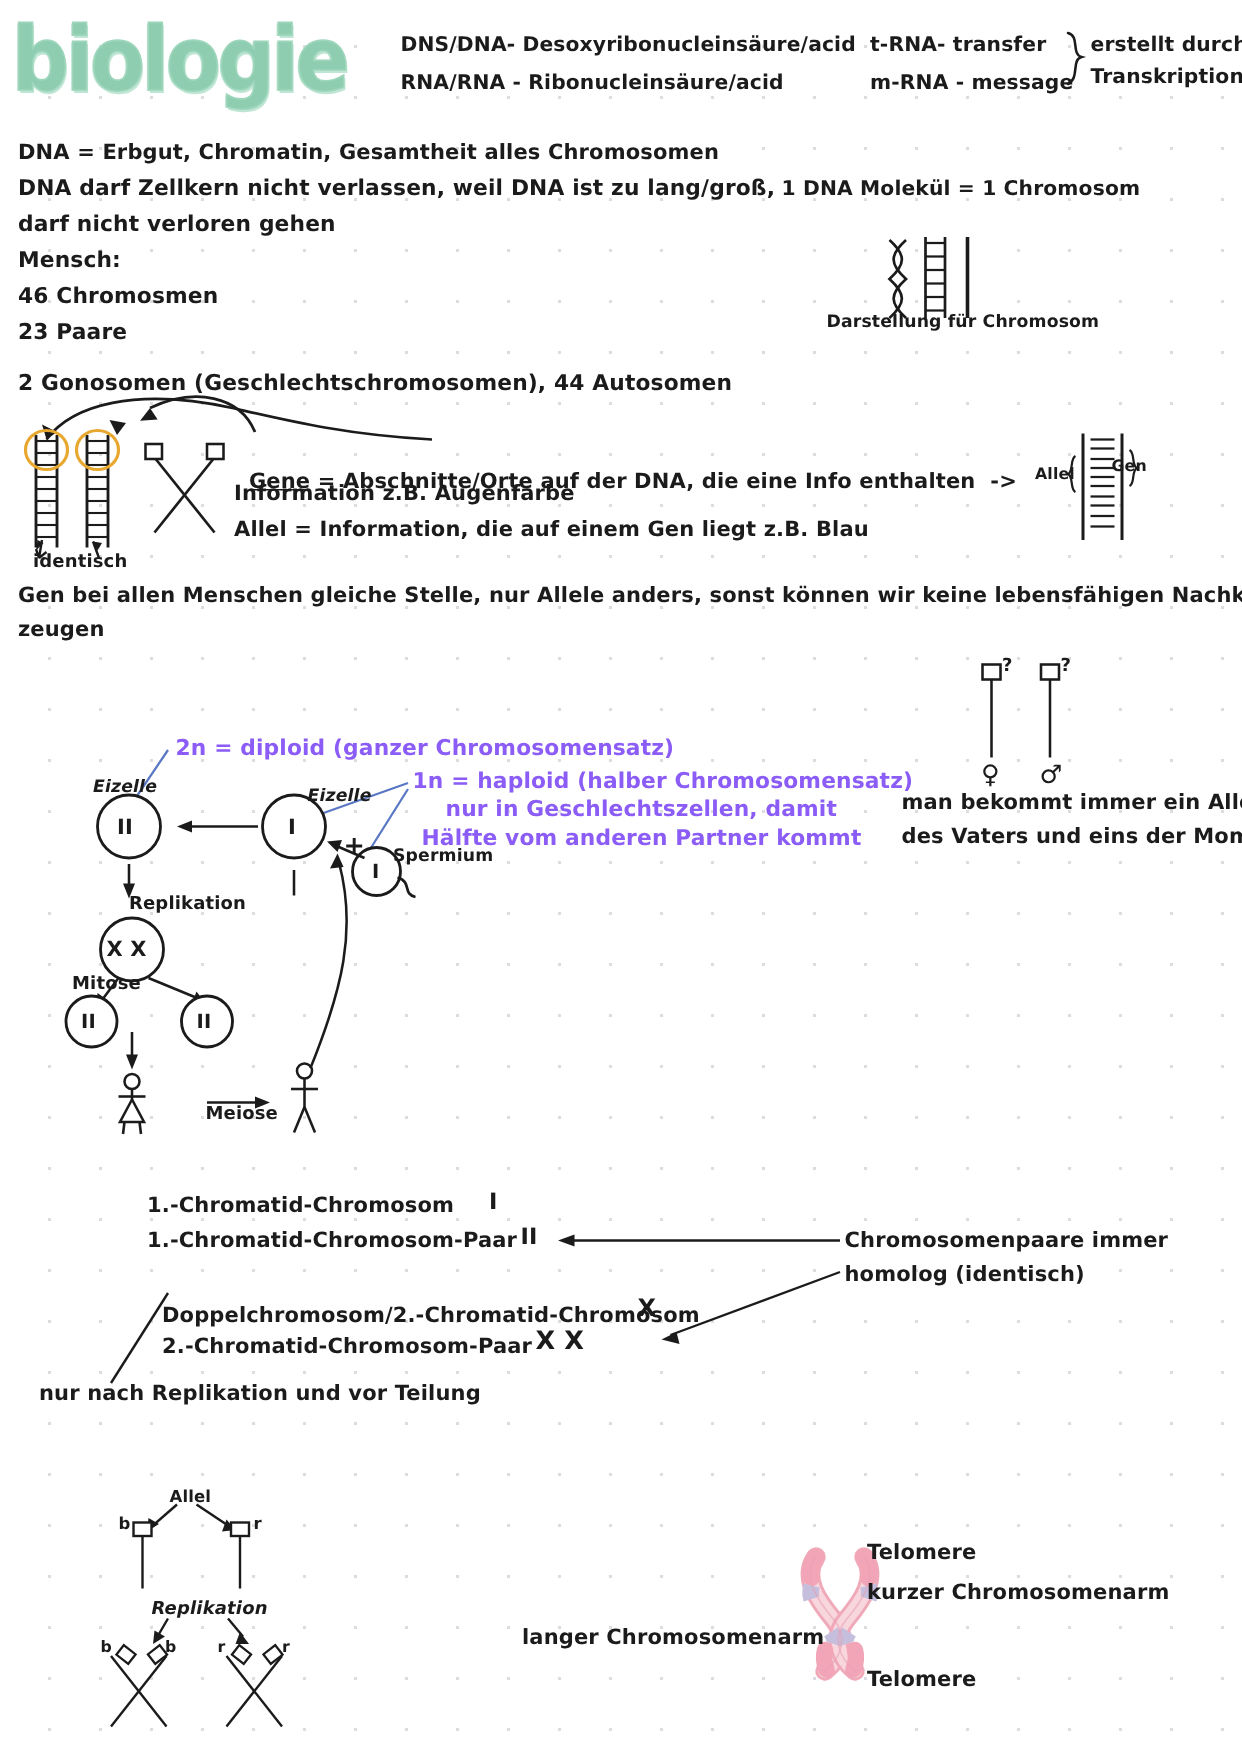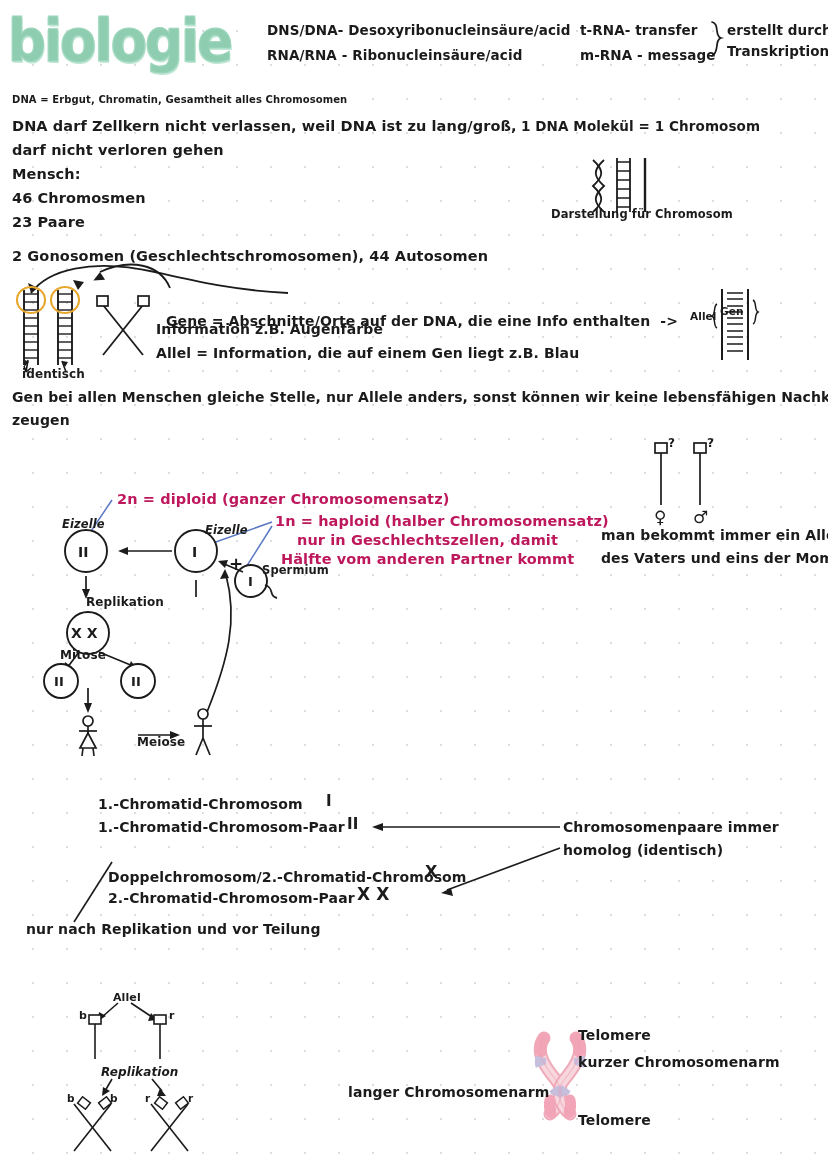--- a/index.html
+++ b/index.html
@@ -12,21 +12,21 @@
   }
   
   #page{
     position:absolute;inset:0;
     background-image:radial-gradient(circle, #dcdce2 1.1px, rgba(0,0,0,0) 1.2px);
     background-size:34px 34px;
     background-position:16px 14px;
   }
   .lyr{position:absolute;left:0;top:0;width:828px;height:1169px;pointer-events:none;}
   .t{position:absolute;white-space:pre;color:#1b1b1b;font-weight:700;letter-spacing:.1px;}
-  .blue{color:#be185d;}
+  .blue{color:#8b5cf6;}
 
   
   #logo{
     position:absolute;left:8px;top:6px;
     font-family:"DejaVu Sans", sans-serif;
     font-size:53px;font-weight:700;
     color:#8fcdb0;
     letter-spacing:-2px;
     -webkit-text-stroke:1px #9ed6bc;
     text-shadow:1px 2px 0 #bfe6d4, -1px 1px 0 #bfe6d4;
@@ -45,21 +45,21 @@
 <div class="t" style="left:267px;top:47px;font-size:13.5px;">RNA/RNA - Ribonucleinsäure/acid</div>
 <div class="t" style="left:580px;top:22px;font-size:13.5px;">t-RNA- transfer</div>
 <div class="t" style="left:580px;top:47px;font-size:13.5px;">m-RNA - message</div>
 
 <svg class="lyr">
   <path d="M712 22 C720 24, 714 36, 721 38 C714 40, 720 52, 712 56" fill="none" stroke="#1b1b1b" stroke-width="1.7" stroke-linecap="round"></path>
 </svg>
 <div class="t" style="left:727px;top:22px;font-size:13.5px;">erstellt durch</div>
 <div class="t" style="left:727px;top:43px;font-size:13.5px;">Transkription</div>
 
-<div class="t" style="left:12px;top:94px;font-size:10px;">DNA = Erbgut, Chromatin, Gesamtheit alles Chromosomen</div>
+<div class="t" style="left:12px;top:94px;font-size:14px;">DNA = Erbgut, Chromatin, Gesamtheit alles Chromosomen</div>
 <div class="t" style="left:12px;top:118px;font-size:14.5px;">DNA darf Zellkern nicht verlassen, weil DNA ist zu lang/groß,</div>
 <div class="t" style="left:12px;top:142px;font-size:14.5px;">darf nicht verloren gehen</div>
 <div class="t" style="left:12px;top:166px;font-size:14.5px;">Mensch:</div>
 <div class="t" style="left:12px;top:190px;font-size:14.5px;">46 Chromosmen</div>
 <div class="t" style="left:12px;top:214px;font-size:14.5px;">23 Paare</div>
 <div class="t" style="left:12px;top:248px;font-size:14.5px;">2 Gonosomen (Geschlechtschromosomen), 44 Autosomen</div>
 
 <div class="t" style="left:521px;top:118px;font-size:13.5px;">1 DNA Molekül = 1 Chromosom</div>
 <svg class="lyr">
 
@@ -148,21 +148,21 @@
       <line x1="727" y1="324" x2="743" y2="324"></line>
     <line x1="727" y1="331" x2="743" y2="331"></line>
       <line x1="727" y1="337" x2="743" y2="337"></line>
     <line x1="727" y1="344" x2="743" y2="344"></line>
       <line x1="727" y1="351" x2="743" y2="351"></line>
   </g>
   <path d="M717 304 C713 306, 716 314, 712 316 C716 318, 713 326, 717 328" fill="none" stroke="#1b1b1b" stroke-width="1.5"></path>
   <path d="M753 300 C757 302, 754 310, 758 312 C754 314, 757 322, 753 324" fill="none" stroke="#1b1b1b" stroke-width="1.5"></path>
 </svg>
 <div class="t" style="left:690px;top:310px;font-size:10.5px;">Allel</div>
-<div class="t" style="left:720px;top:305px;font-size:10.5px;">Gen</div>
+<div class="t" style="left:741px;top:305px;font-size:10.5px;">Gen</div>
 
 <div class="t" style="left:12px;top:389px;font-size:14px;">Gen bei allen Menschen gleiche Stelle, nur Allele anders, sonst können wir keine lebensfähigen Nachkommen</div>
 <div class="t" style="left:12px;top:412px;font-size:14px;">zeugen</div>
 
 <div class="t blue" style="left:117px;top:491px;font-size:14.5px;">2n = diploid (ganzer Chromosomensatz)</div>
 <div class="t blue" style="left:275px;top:513px;font-size:14.5px;">1n = haploid (halber Chromosomensatz)</div>
 <div class="t blue" style="left:297px;top:532px;font-size:14.5px;">nur in Geschlechtszellen, damit</div>
 <div class="t blue" style="left:281px;top:551px;font-size:14.5px;">Hälfte vom anderen Partner kommt</div>
 
 <svg class="lyr">
@@ -226,21 +226,21 @@
 
 <div class="t" style="left:62px;top:517px;font-size:11.5px;font-style:italic;">Eizelle</div>
 <div class="t" style="left:205px;top:523px;font-size:11.5px;font-style:italic;">Eizelle</div>
 <div class="t" style="left:262px;top:563px;font-size:11.5px;">Spermium</div>
 <div class="t" style="left:229px;top:554px;font-size:17px;">+</div>
 <div class="t" style="left:78px;top:544px;font-size:14px;">II</div>
 <div class="t" style="left:192px;top:544px;font-size:14px;">I</div>
 <div class="t" style="left:248px;top:574px;font-size:13px;">I</div>
 <div class="t" style="left:86px;top:595px;font-size:12px;">Replikation</div>
 <div class="t" style="left:71px;top:625px;font-size:14px;">X X</div>
-<div class="t" style="left:48px;top:648px;font-size:12px;margin-left:12px;">Mitose</div>
+<div class="t" style="left:48px;top:648px;font-size:12px;">Mitose</div>
 <div class="t" style="left:54px;top:674px;font-size:13px;">II</div>
 <div class="t" style="left:131px;top:674px;font-size:13px;">II</div>
 <div class="t" style="left:137px;top:735px;font-size:12px;">Meiose</div>
 
 <svg class="lyr">
 
   <line x1="661" y1="452" x2="661" y2="505" stroke="#1b1b1b" stroke-width="1.7"></line>
   <rect x="655" y="443" width="12" height="10" fill="#fff" stroke="#1b1b1b" stroke-width="1.7"></rect>
 
   <line x1="700" y1="452" x2="700" y2="505" stroke="#1b1b1b" stroke-width="1.7"></line>

